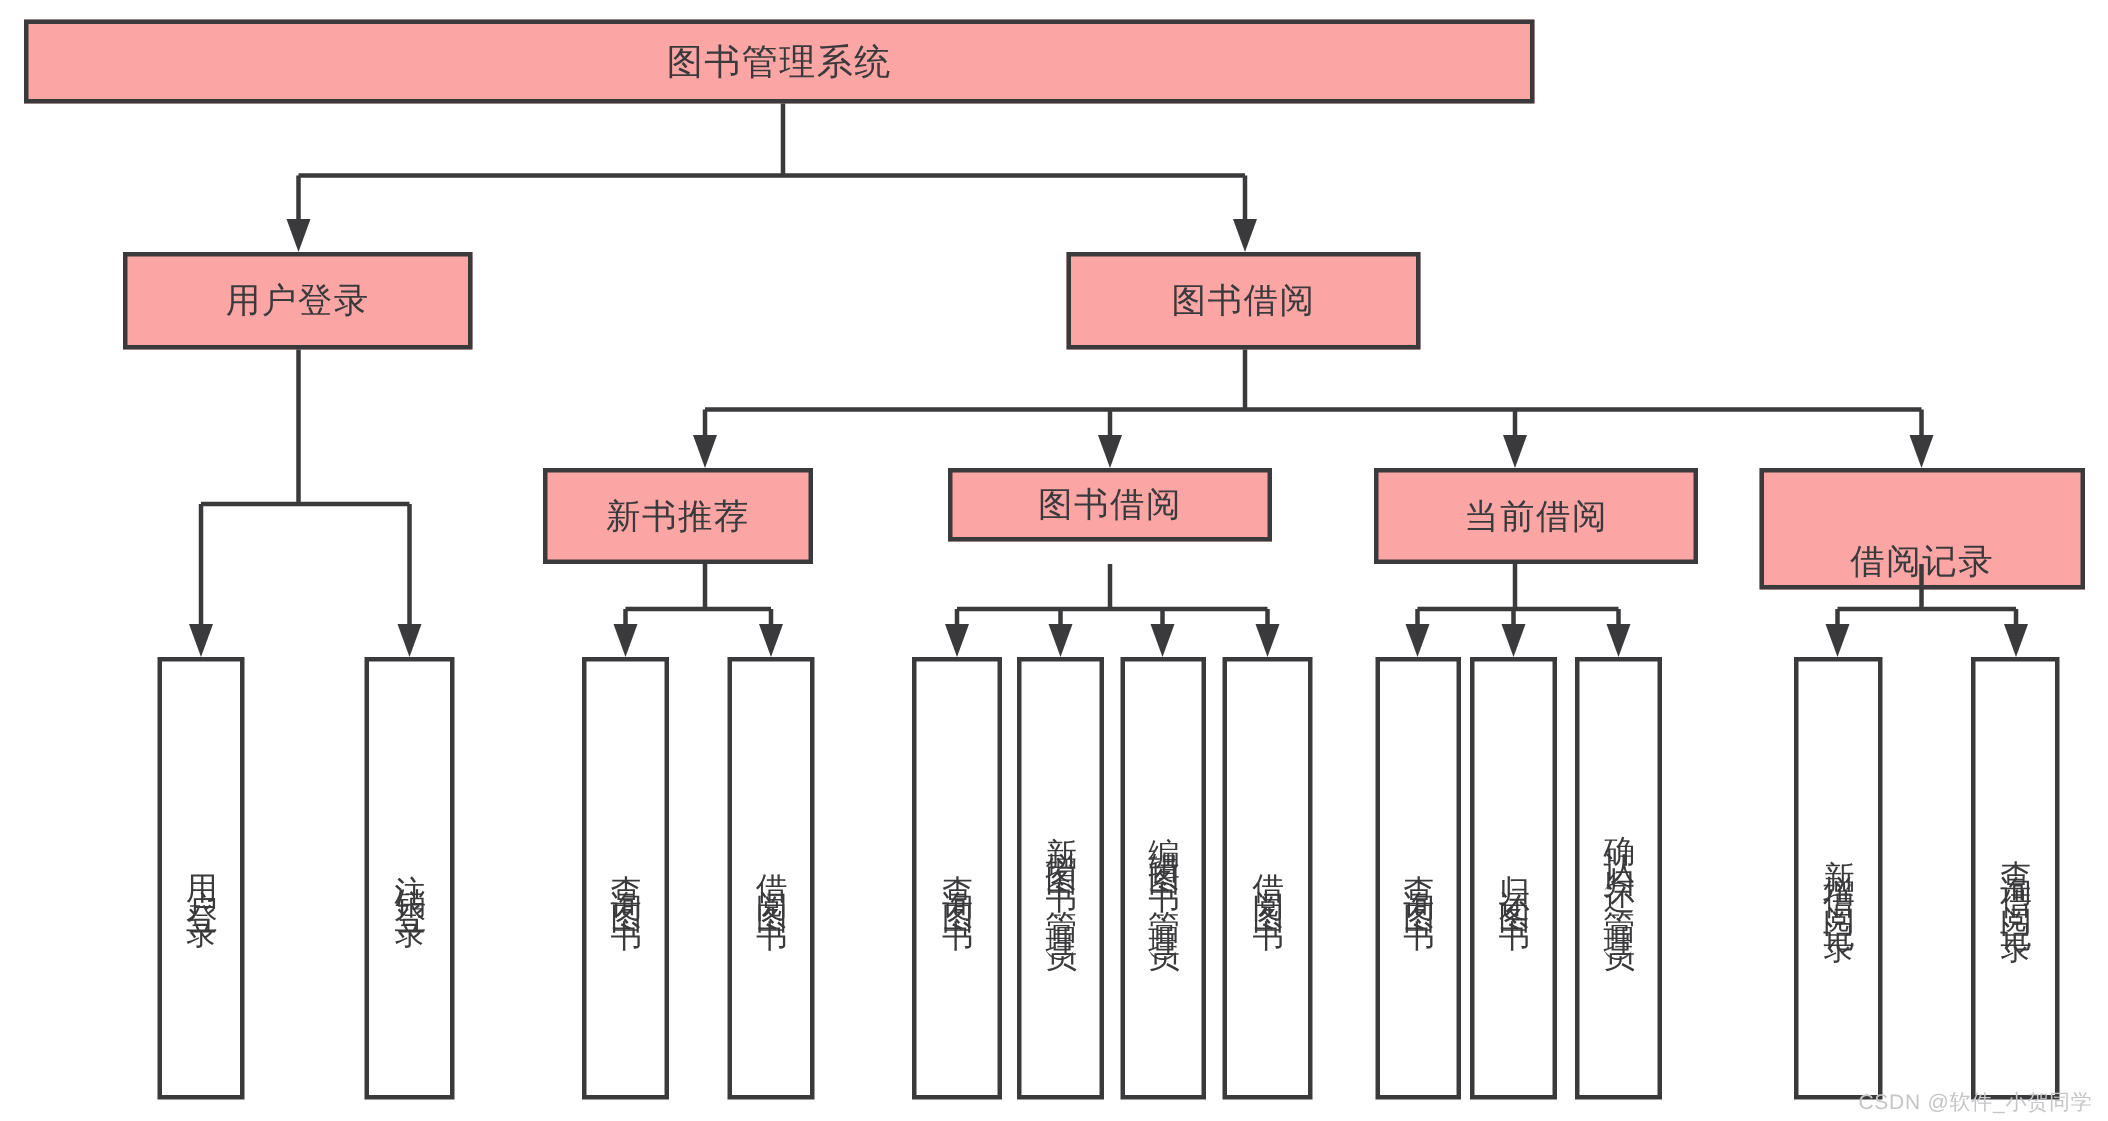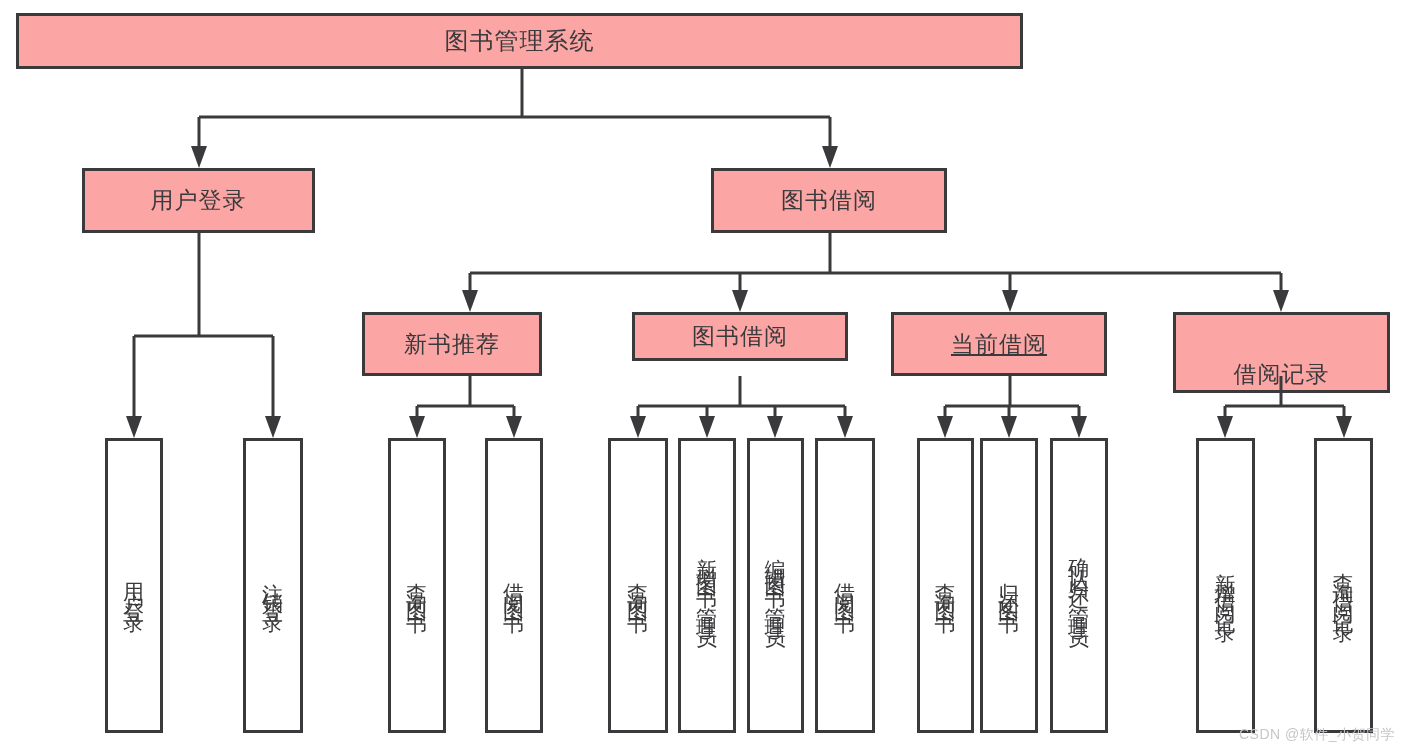--- a/index.html
+++ b/index.html
@@ -122,21 +122,21 @@
   <div class="node" style="left:711px; top:168px; width:236px; height:65px;">
     <span>图书借阅</span>
   </div>
 
   <div class="node" style="left:362px; top:312px; width:180px; height:64px;">
     <span>新书推荐</span>
   </div>
   <div class="node" style="left:632px; top:312px; width:216px; height:49px;">
     <span>图书借阅</span>
   </div>
-  <div class="node" style="left:891px; top:312px; width:216px; height:64px;text-decoration:underline;">
+  <div class="node" style="left:916px; top:312px; width:216px; height:64px;">
     <span>当前借阅</span>
   </div>
   <div class="node" style="left:1173px; top:312px; width:217px; height:81px;align-items:flex-end;">
     <span>借阅记录</span>
   </div>
 
   <div class="vnode" style="left:105px; top:438px; width:58px; height:295px;">
     <span>用户登录</span>
   </div>
   <div class="vnode" style="left:243px; top:438px; width:60px; height:295px;">

